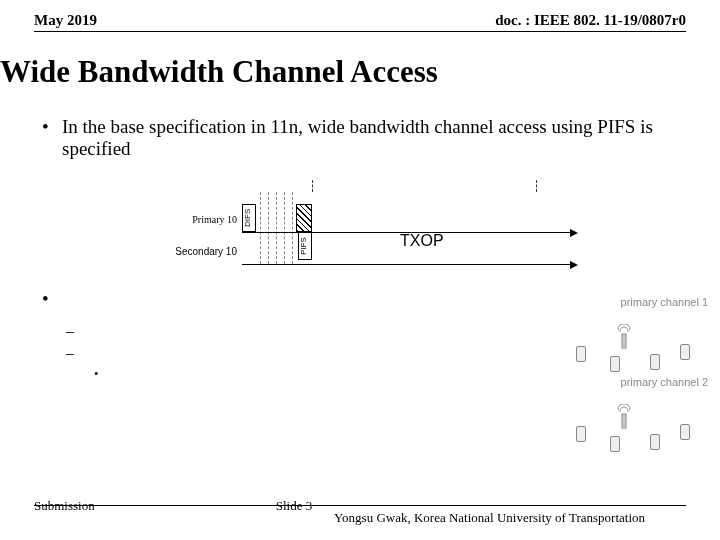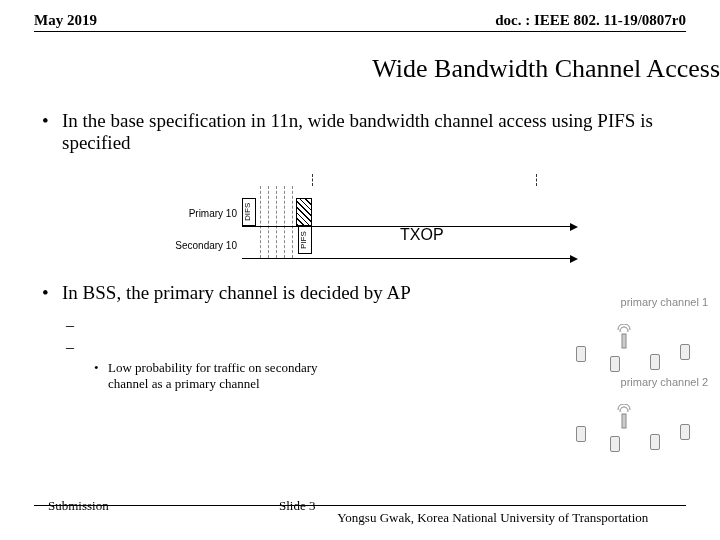--- a/index.html
+++ b/index.html
@@ -17,23 +17,23 @@
     justify-content: space-between;
     padding: 12px 34px 2px 34px;
     font-weight: bold;
     font-size: 15px;
   }
   .header-rule {
     border-top: 1.5px solid #000;
     margin: 0 34px;
   }
   .title {
-    text-align: right;
-    font-weight: normal;
-    font-size: 26px;
+    text-align: left;
+    font-weight: bold;
+    font-size: 31px;
     margin-top: 22px;
     margin-bottom: 26px;
   }
   .bullets {
     padding-left: 42px;
     padding-right: 30px;
   }
   .li-main {
     display: flex;
     font-size: 19px;
@@ -79,21 +79,21 @@
     font-family: sans-serif;
     margin-top: 41px;
   }
   .ch-label {
     position: absolute;
     font-size: 10px;
     font-family: sans-serif;
     text-align: right;
     width: 80px;
   }
-  .primary-row { top: 42px; left: 115px; }
+  .primary-row { top: 42px; left: 115px; font-family: Liberation Serif, serif; }
   .secondary-row { top: 74px; left: 115px; }
   .difs-box {
     position: absolute;
     top: 32px;
     left: 200px;
     width: 14px;
     height: 28px;
     border: 1px solid #000;
     font-size: 8px;
     font-family: sans-serif;
@@ -215,21 +215,21 @@
     margin: 0 34px;
     position: absolute;
     left: 0; right: 0;
     bottom: 34px;
   }
   .footer {
     position: absolute;
     left: 0; right: 0;
     bottom: 14px;
     display: flex;
-    padding: 0 48px;
+    padding: 0 34px;
     font-size: 13px;
   }
   .footer .submission { flex: 1; }
   .footer .slide { width: 80px; text-align: center; }
   .footer .author { flex: 1.6; text-align: left; margin-top: 12px; }
   .sub-right-block {
     width: 440px;
   }
 </style>
 </head>
@@ -271,33 +271,31 @@
     <div class="axis top">
         <div class="arrowhead"></div>
       </div>
     <div class="axis bot">
         <div class="arrowhead"></div>
       </div>
   </div>
 
   <div class="li-main">
     <span class="dot">•</span>
-    <span>In BSS, the primary channel is decided by AP</span>
   </div>
 
   <div class="sub-right-block">
     <div class="li-sub">
       <span class="dash">–</span>
     </div>
     <div class="li-sub">
       <span class="dash">–</span>
     </div>
     <div class="li-subsub">
       <span class="dot">•</span>
-      <span style="white-space:pre-line; max-width:210px;">Low probability for traffic on secondary channel as a primary channel</span>
     </div>
   </div>
 </div>
 
 <div class="side-illus">
   <div class="net-row">
     <span class="net-label">primary channel 1</span>
     <div class="ap">
       <svg viewBox="0 0 16 26">
           <path d="M2 6 Q2 0 8 0 Q14 0 14 6" fill="none" stroke="#888" stroke-width="1"></path>

